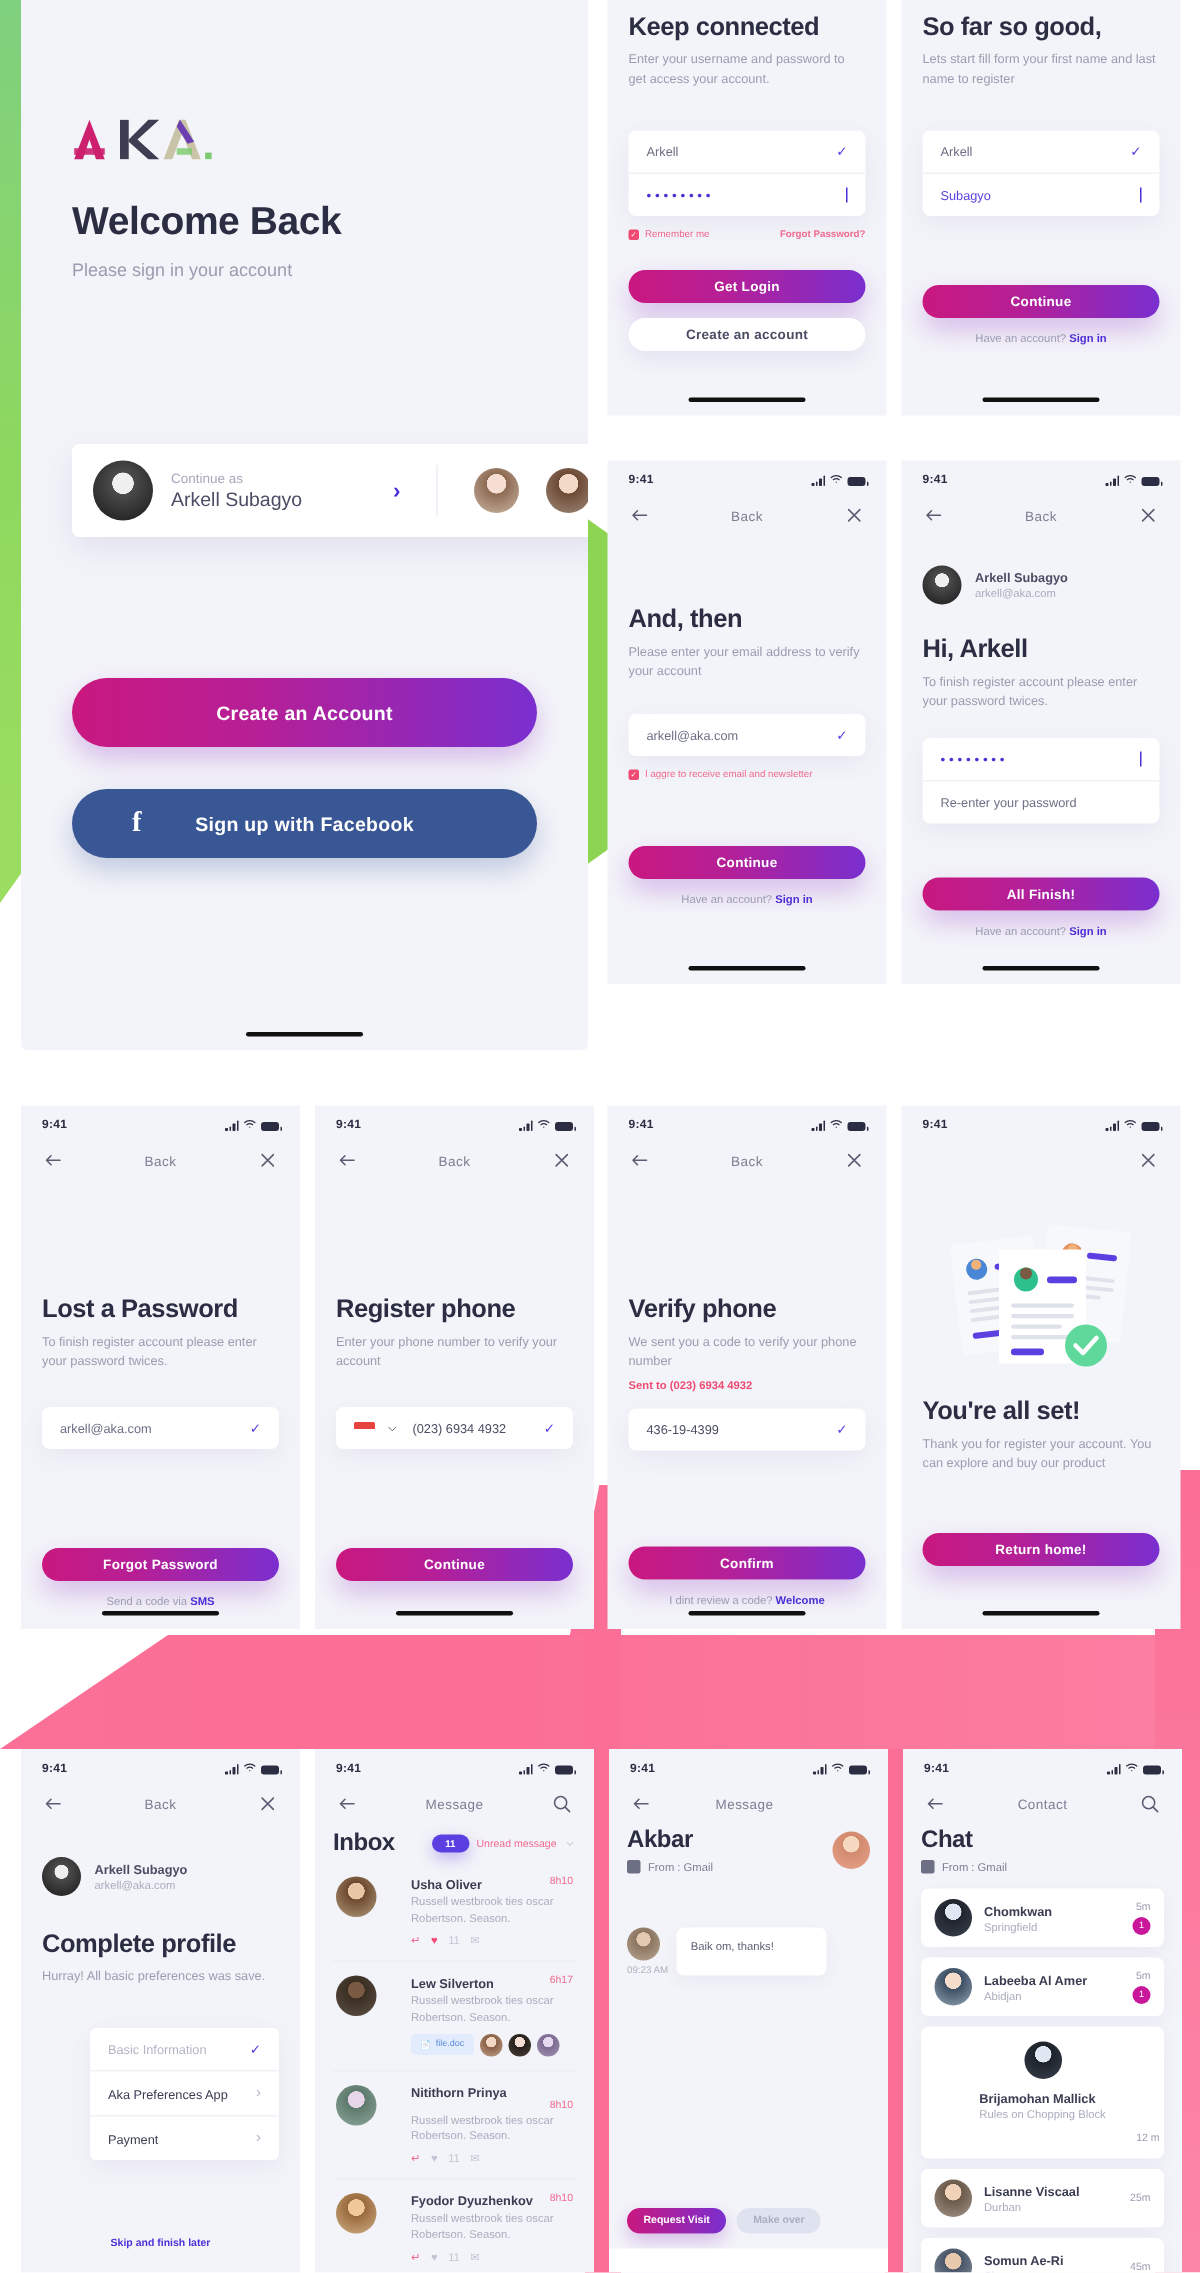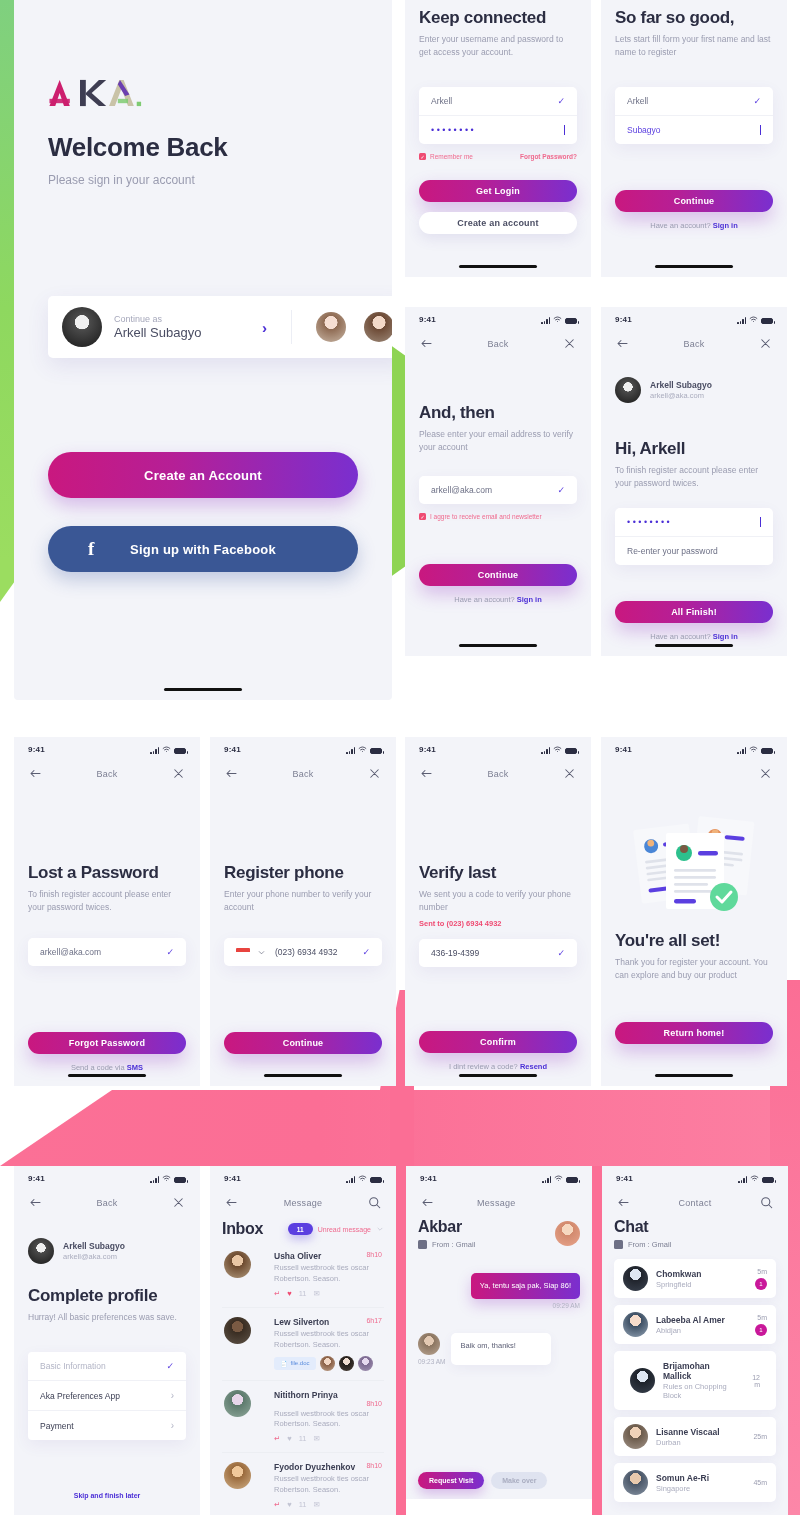--- a/index.html
+++ b/index.html
@@ -344,21 +344,21 @@
     </div>
     <div style="padding:22px 14px 0 14px;">
       <div style="display:flex;align-items:center;gap:9px;">
         <div class="avatar" style="width:26px;height:26px;
              background:radial-gradient(circle at 50% 38%, #efefef 22%, #4b4b4b 23%, #2c2c2c 70%, #1a1a1a 100%);"></div>
         <div>
           <div style="font-size:8.5px;color:#4a4d63;font-weight:700;">Arkell Subagyo</div>
           <div style="font-size:7.5px;color:#aaacbe;margin-top:1px;">arkell@aka.com</div>
         </div>
       </div>
-      <div class="h1" style="margin-top:36px;">Hi, Arkell</div>
+      <div class="h1" style="margin-top:20px;">Hi, Arkell</div>
       <div class="sub">To finish register account please enter your password twices.</div>
       <div class="fieldgroup" style="margin-top:18px;">
         <div class="field">
           <span class="dots">••••••••</span>
             <span class="caret"></span>
         </div>
         <div class="field">
           <span class="val">Re-enter your password</span>
         </div>
       </div>
@@ -477,33 +477,33 @@
     <div class="navbar">
       <svg class="ic" viewBox="0 0 20 20">
           <path d="M16 10H4M4 10l4-4M4 10l4 4"></path>
         </svg>
       <span class="nav-title">Back</span>
       <svg class="ic" viewBox="0 0 20 20">
           <path d="M5 5l10 10M15 5L5 15"></path>
         </svg>
     </div>
     <div style="padding:78px 14px 0 14px;">
-      <div class="h1">Verify last</div>
+      <div class="h1">Verify phone</div>
       <div class="sub">We sent you a code to verify your phone number</div>
       <div style="font-size:7.5px;color:#ef4b72;font-weight:700;margin-top:5px;">Sent to (023) 6934 4932</div>
       <div class="fieldgroup" style="margin-top:11px;">
         <div class="field">
           <span class="val" style="color:#4a4d63;">436-19-4399</span>
           <span class="check">✓</span>
         </div>
       </div>
       <div class="btn grad sm" style="margin-top:64px;">Confirm</div>
       <div class="footlink">
         <span>I dint review a code?</span>
-        <b>Resend</b>
+        <b>Welcome</b>
       </div>
     </div>
     <div class="homebar"></div>
   </div>
 
   <div class="phone sp" style="left:601px;top:737px;">
     <div class="statusbar">
       <span>9:41</span>
       <span class="sb-icons">
         <span class="bars">
@@ -604,21 +604,21 @@
         <div class="avatar" style="width:26px;height:26px;
              background:radial-gradient(circle at 50% 38%, #efefef 22%, #4b4b4b 23%, #2c2c2c 70%, #1a1a1a 100%);"></div>
         <div>
           <div style="font-size:8.5px;color:#4a4d63;font-weight:700;">Arkell Subagyo</div>
           <div style="font-size:7.5px;color:#aaacbe;margin-top:1px;">arkell@aka.com</div>
         </div>
       </div>
       <div class="h1" style="margin-top:22px;">Complete profile</div>
       <div class="sub">Hurray! All basic preferences was save.</div>
 
-      <div class="plist" style="margin-top:28px;">
+      <div class="plist" style="margin-top:28px;margin-left:32px;">
         <div class="prow done">
           <span>Basic Information</span>
           <span class="check">✓</span>
         </div>
         <div class="prow">
           <span>Aka Preferences App</span>
           <span style="color:#b3b5c6;font-size:10px;">›</span>
         </div>
         <div class="prow">
           <span>Payment</span>
@@ -774,24 +774,20 @@
           <span style="width:9px;height:9px;border-radius:1.5px;background:#6d6f85;display:inline-block;"></span>
           <span style="font-size:7.5px;color:#7c7f93;">From : Gmail</span>
         </div>
       </div>
       <div class="avatar" style="width:25px;height:25px;margin-left:auto;
            background:radial-gradient(circle at 50% 34%,#f6d8c0 26%,#d28a6e 27%,#e8a48c 100%);"></div>
     </div>
 
     <div style="padding:12px 12px 0 12px;">
 
-      <div style="display:flex;flex-direction:column;align-items:flex-end;margin-top:12px;">
-        <div class="bub out" style="max-width:132px;">Ya, tentu saja pak, Siap 86!</div>
-        <div class="bub-time">09:29 AM</div>
-      </div>
 
       <div style="display:flex;gap:6px;margin-top:24px;">
         <div>
           <div class="avatar" style="width:22px;height:22px;background:radial-gradient(circle at 50% 36%,#e3c9b2 26%,#8b7560 27%,#b9a593 100%);"></div>
           <div class="bub-time">09:23 AM</div>
         </div>
         <div class="bub in" style="min-width:100px;">Baik om, thanks!</div>
       </div>
     </div>
 
@@ -856,21 +852,21 @@
         <div>
             <div class="nm">Labeeba Al Amer</div>
              <div class="sl">Abidjan</div>
           </div>
         <div class="rt">
             <div class="tm">5m</div>
              <div class="badge">1</div>
           </div>
       </div>
 
-      <div class="ccard" style="padding:10px 16px;">
+      <div class="ccard" style="padding:10px 3px;flex-direction:column;">
         <div class="avatar" style="width:25px;height:25px;background:radial-gradient(circle at 50% 34%,#dfe7f2 26%,#1d222a 27%,#39414e 100%);"></div>
         <div>
             <div class="nm">Brijamohan Mallick</div>
              <div class="sl">Rules on Chopping Block</div>
           </div>
         <div class="rt">
             <div class="tm">12 m</div>
           </div>
       </div>
 

